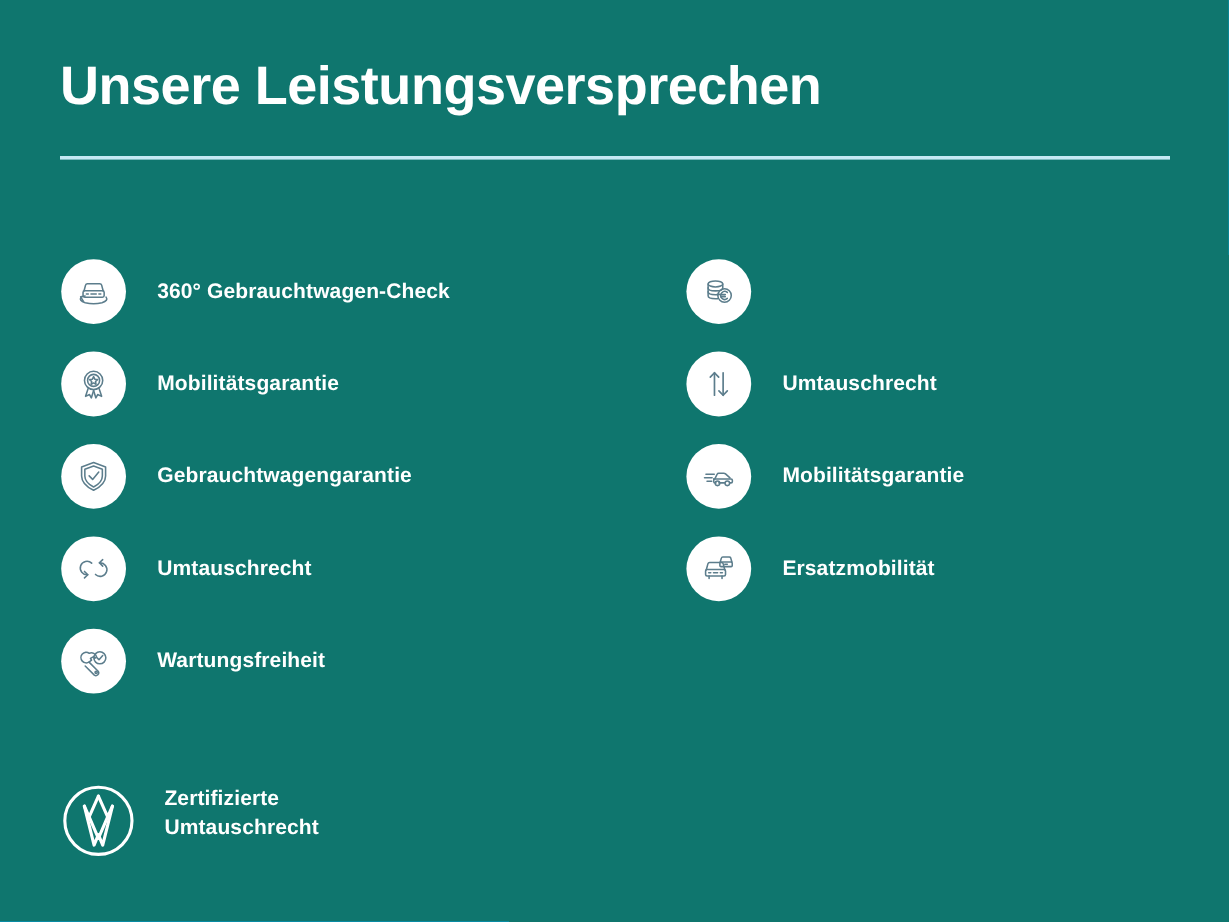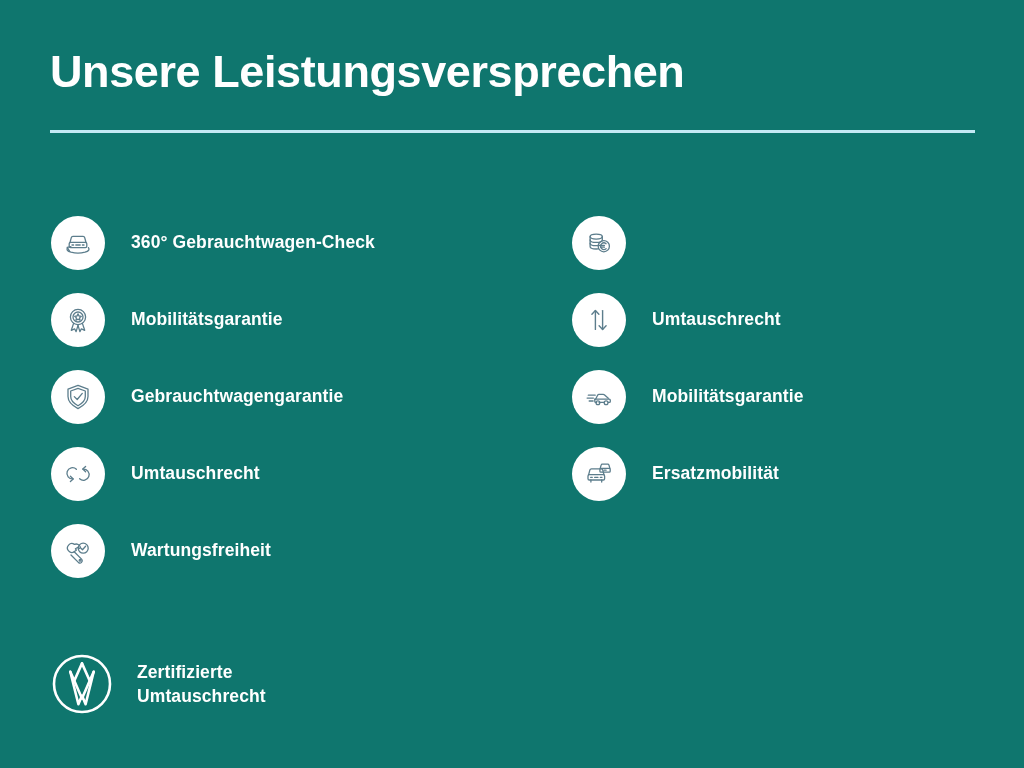--- a/index.html
+++ b/index.html
@@ -88,21 +88,20 @@
     letter-spacing: 0.1px;
     white-space: nowrap;
   }
 
   
   .brand {
     position: absolute;
     left: 51px;
     top: 653px;
     display: flex;
-    align-items: center;
   }
   .vw-logo {
     width: 62px;
     height: 62px;
     min-width: 62px;
   }
   .brand-text {
     margin-left: 24px;
     font-size: 17.5px;
     font-weight: bold;

